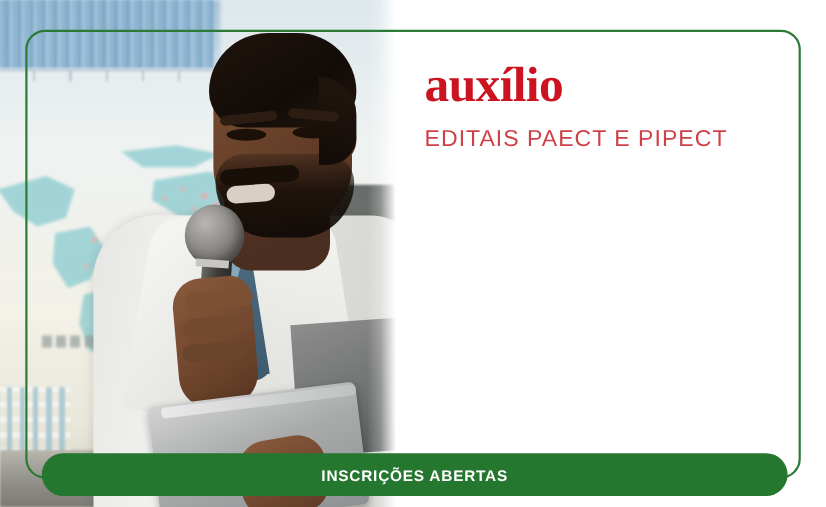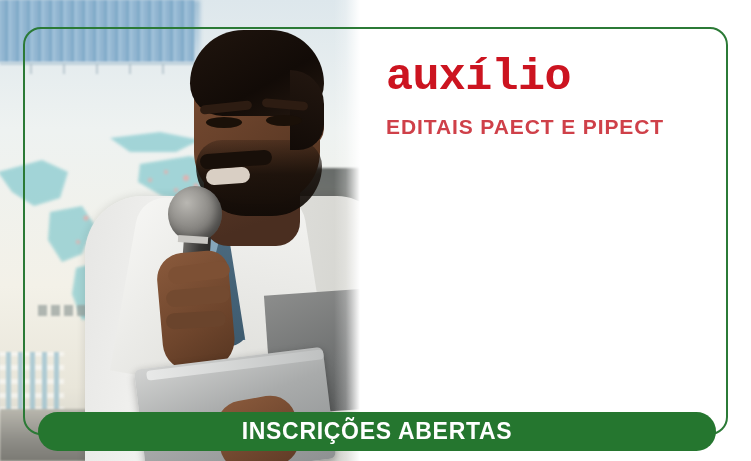--- a/index.html
+++ b/index.html
@@ -110,30 +110,30 @@
         background:linear-gradient(160deg,#8c8d8c 0%,#6f7171 60%,#5b5d5d 100%);transform:rotate(-4deg);}
 
   
   .frame{position:absolute;left:23px;top:27px;width:705px;height:408px;
          border:2px solid #2b7a36;border-radius:18px;box-sizing:border-box;z-index:60;
          pointer-events:none;}
 
   
   .textcol{position:absolute;left:386px;top:52px;width:340px;z-index:70;}
   .headline{color:#cc1420;font-weight:bold;font-size:45px;line-height:51px;
-            letter-spacing:-.6px;font-family:Liberation Mono, monospace;}
+            letter-spacing:-.6px;font-family:Liberation Serif, serif;}
   .headline div{white-space:nowrap;}
   .subtitle{margin-top:12px;color:#cf4049;font-size:21px;letter-spacing:.9px;
-            font-weight:bold;font-family:"Liberation Sans",sans-serif;white-space:nowrap;}
+            font-weight:normal;font-family:"Liberation Sans",sans-serif;white-space:nowrap;}
 
   
   .pill{position:absolute;left:38px;top:412px;width:678px;height:39px;
         background:#25762f;border-radius:20px;z-index:80;
         display:flex;align-items:center;justify-content:center;}
-  .pill span{color:#ffffff;font-weight:bold;font-size:23px;letter-spacing:.7px;
+  .pill span{color:#ffffff;font-weight:bold;font-size:14px;letter-spacing:.7px;
         font-family:"Liberation Sans",sans-serif;}
 </style>
 </head>
 <body>
 
 <div class="banner">
 
   <div class="photo">
     <div class="screen"></div>
     <div class="screen-chart2"></div>

